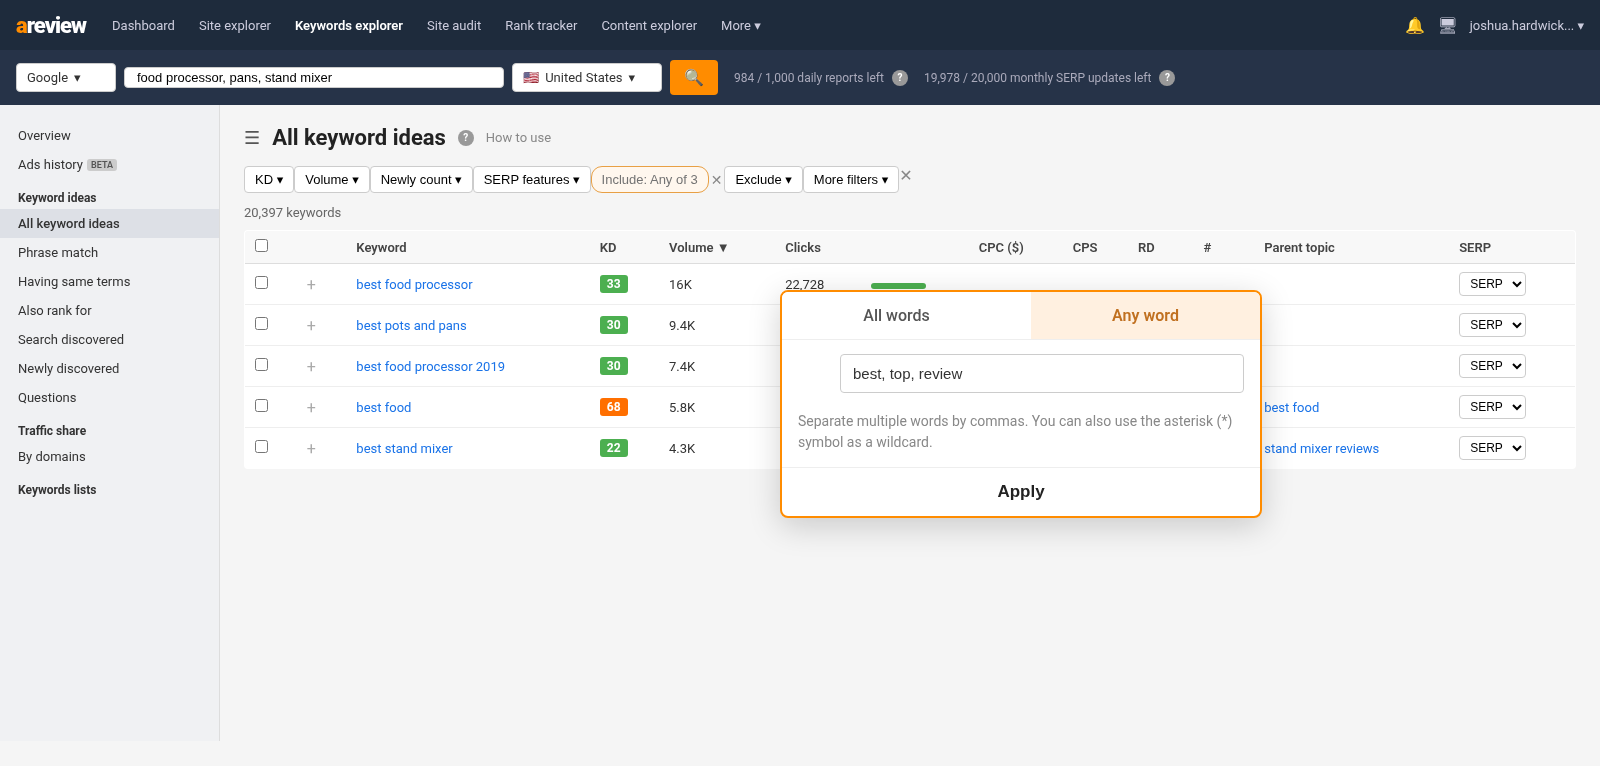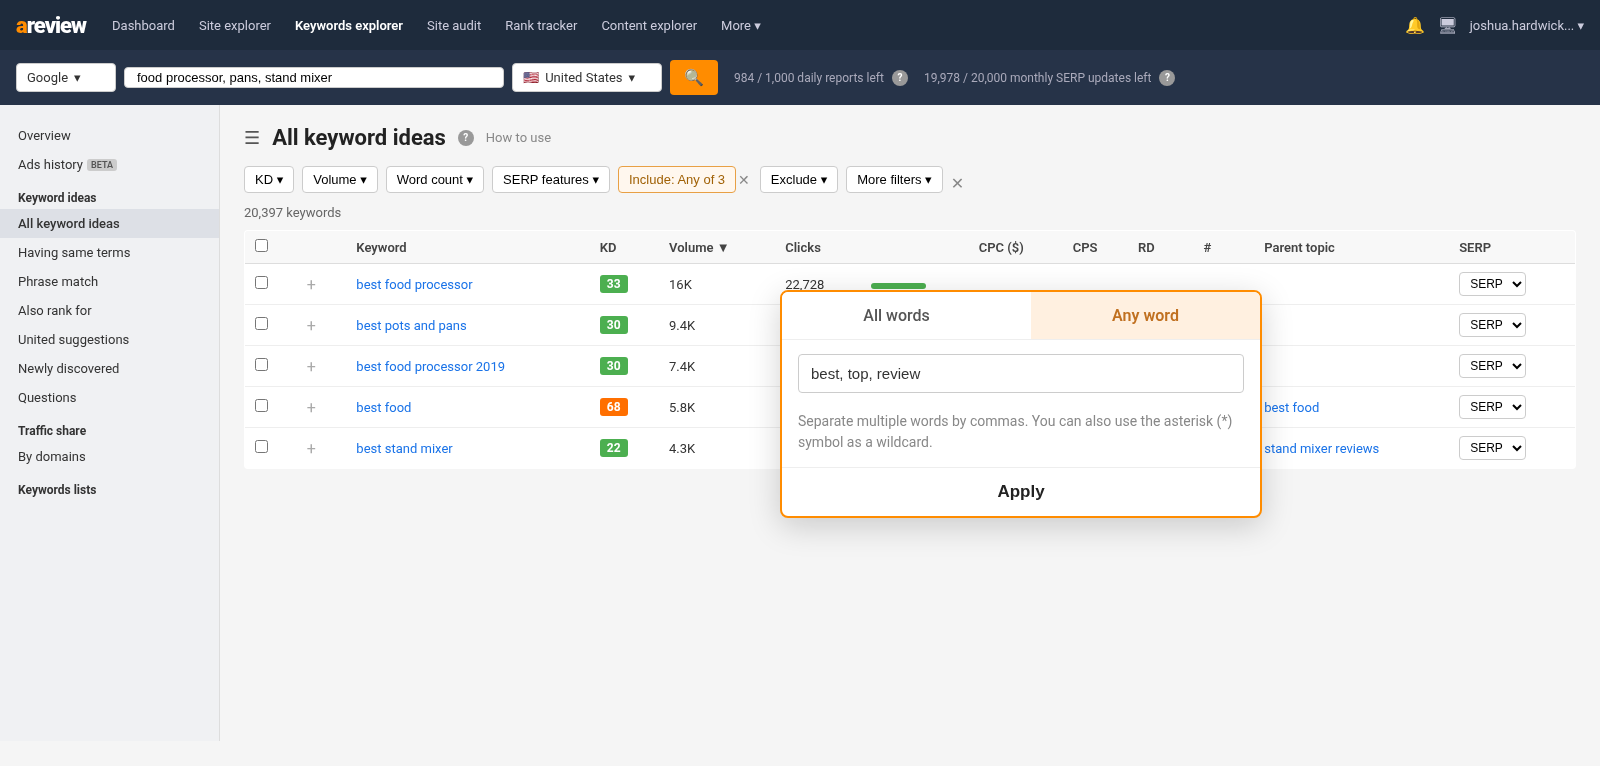--- a/index.html
+++ b/index.html
@@ -161,40 +161,40 @@
       align-items: center;
       gap: 4px;
       color: #888;
       font-size: 13px;
       cursor: pointer;
     }
 
     
     .filter-bar {
       display: flex;
-      align-items: flex-end;
-      gap: 8px;
+      align-items: flex-start;
       margin-bottom: 12px;
       flex-wrap: wrap;
     }
     .filter-btn {
       border: 1px solid #ccc;
       background: white;
       border-radius: 4px;
       padding: 5px 10px;
       font-size: 13px;
       cursor: pointer;
       display: flex;
       align-items: center;
       gap: 4px;
     }
     .filter-btn.active-filter {
       background: #fff7ee;
       border-color: #e8a045;
-      color: #a16207;
+      color: #737373;
+      border-radius: 11px;
     }
     .filter-close {
       background: none;
       border: none;
       cursor: pointer;
       color: #888;
       font-size: 14px;
       padding: 0 2px;
     }
     .filter-x {
@@ -319,20 +319,21 @@
     }
     .popup-tab.active {
       background: #fff0e0;
       color: #c07020;
       font-weight: 600;
       margin-left: 20px;
     }
     .popup-tab:first-child { border-radius: 0; }
     .popup-input-area {
       padding: 14px 16px 8px;
+      margin-left: 42px;
     }
     .popup-input {
       width: 100%;
       border: 1px solid #ccc;
       border-radius: 4px;
       padding: 10px 12px;
       font-size: 15px;
       color: #333;
       outline: none;
     }
@@ -417,30 +418,30 @@
     </div>
     <div class="sidebar-item">
       <span>Ads history</span>
       <span class="beta-badge">BETA</span>
     </div>
     <div class="sidebar-section-title">Keyword ideas</div>
     <div class="sidebar-item active">
       <span>All keyword ideas</span>
     </div>
     <div class="sidebar-item">
+      <span>Phrase match</span>
+    </div>
+    <div class="sidebar-item">
       <span>Having same terms</span>
     </div>
     <div class="sidebar-item">
-      <span>Phrase match</span>
-    </div>
-    <div class="sidebar-item">
       <span>Also rank for</span>
     </div>
     <div class="sidebar-item">
-      <span>United suggestions</span>
+      <span>Search discovered</span>
     </div>
     <div class="sidebar-item">
       <span>Newly discovered</span>
     </div>
     <div class="sidebar-item">
       <span>Questions</span>
     </div>
     <div class="sidebar-section-title">Traffic share</div>
     <div class="sidebar-item">
       <span>By domains</span>
@@ -454,21 +455,21 @@
       <h1>All keyword ideas</h1>
       <span class="question-icon">?</span>
       <div class="how-to-use">
         <span>How to use</span>
       </div>
     </div>
 
     <div class="filter-bar">
       <button class="filter-btn">KD ▾</button>
       <button class="filter-btn">Volume ▾</button>
-      <button class="filter-btn">Word count ▾</button>
+      <button class="filter-btn">Newly count ▾</button>
       <button class="filter-btn">SERP features ▾</button>
       <div style="display:flex;align-items:center;gap:0;">
         <button class="filter-btn active-filter">Include: Any of 3</button>
         <button class="filter-close">✕</button>
       </div>
       <button class="filter-btn">Exclude ▾</button>
       <button class="filter-btn">More filters ▾</button>
       <span class="filter-x">✕</span>
     </div>
 

